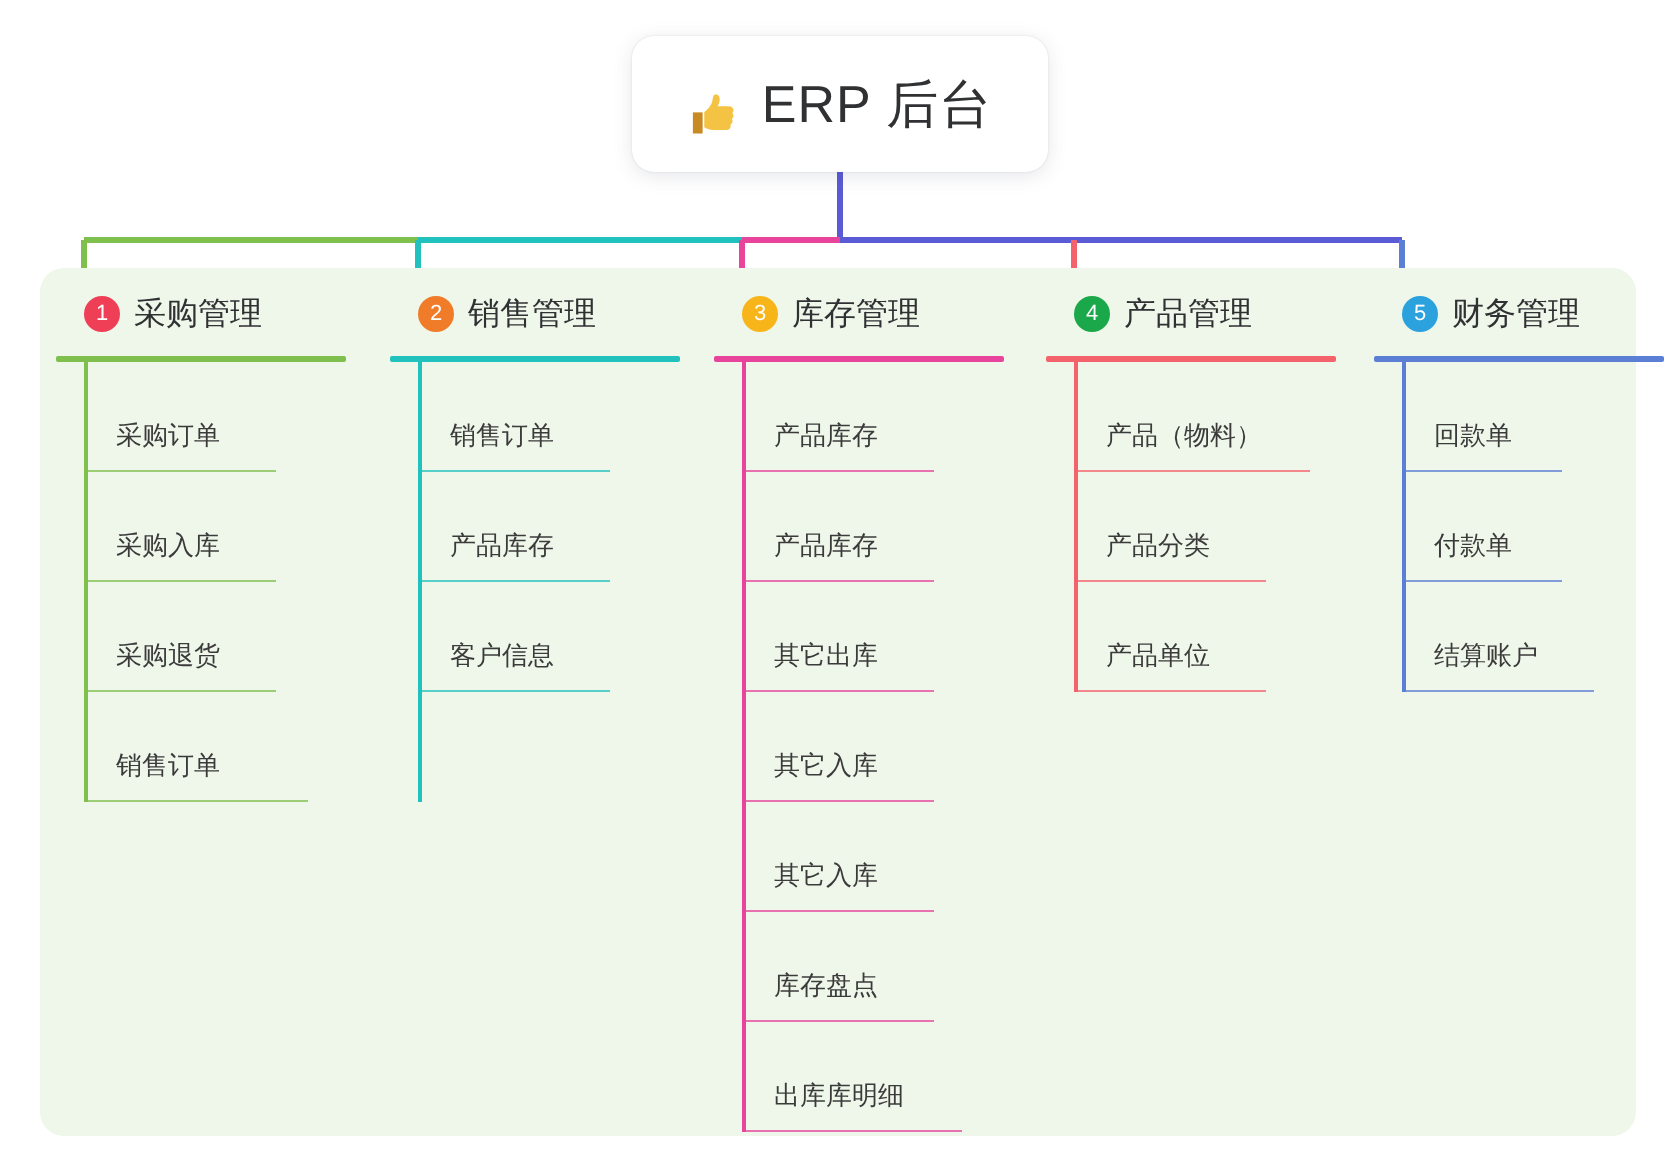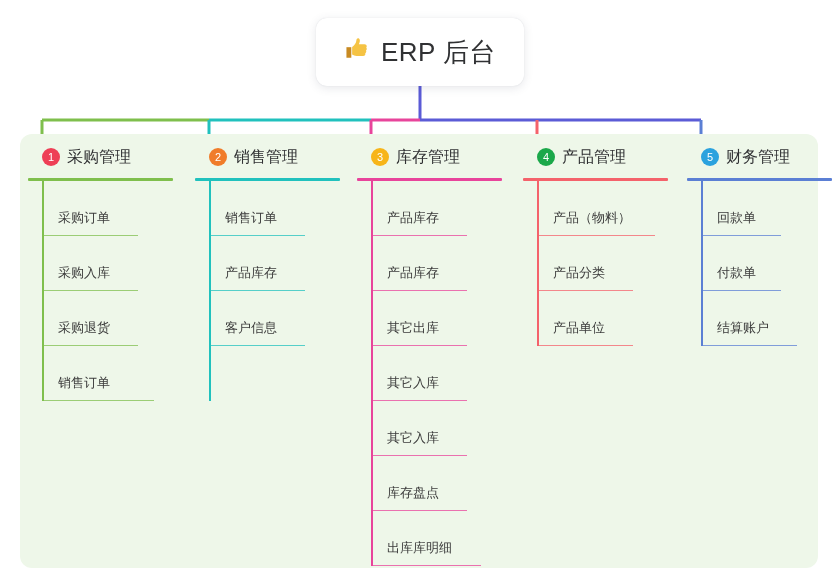--- a/index.html
+++ b/index.html
@@ -13,21 +13,21 @@
   #stage{position:absolute;left:0;top:0;width:839px;height:588px;}
 
   
   .root-card{
     position:absolute;left:316px;top:18px;width:208px;height:68px;
     background:#ffffff;border-radius:11px;
     box-shadow:0 2px 10px rgba(60,70,90,.13), 0 0 1px rgba(60,70,90,.18);
     display:flex;align-items:center;justify-content:center;
     box-sizing:border-box;
   }
-  .root-inner{display:flex;align-items:flex-start;gap:11px;}
+  .root-inner{display:flex;align-items:flex-end;gap:11px;}
   .thumb-icon{
     width:26px;height:26px;display:block;flex:0 0 auto;
   }
   .root-title{
     font-size:26px;color:#303133;letter-spacing:.5px;white-space:nowrap;
     font-family:"Liberation Sans","DejaVu Sans",sans-serif;
   }
 
   
   #connectors{position:absolute;left:0;top:0;width:839px;height:588px;pointer-events:none;}

